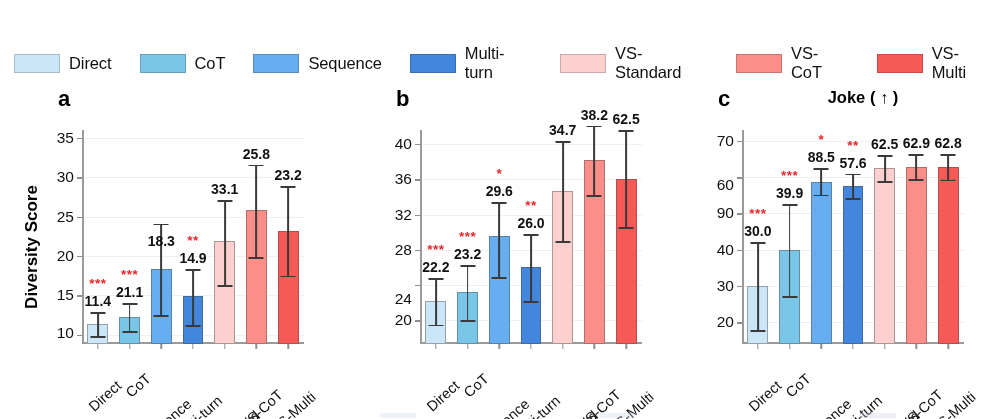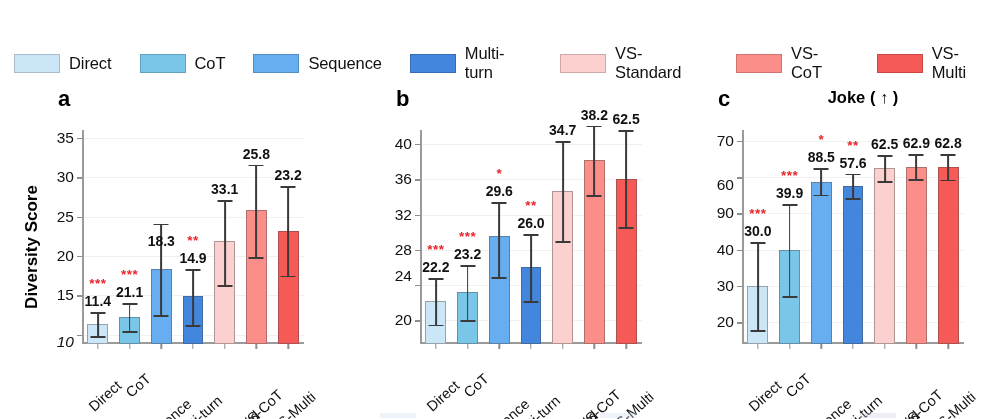--- a/index.html
+++ b/index.html
@@ -146,21 +146,21 @@
       <span class="legend-label">VS-Multi</span>
     </div>
   </div>
 
 <div id="panels">
   <div class="panel" id="panel-a">
       <div class="panel-letter">a</div>
       <div class="plot">
         <div class="gridline" style="top: 204.559px;"></div>
         <div class="ytick-mark" style="top: 204.559px;"></div>
-        <div class="ytick-label" style="top: 212px; font-style: italic;">10</div>
+        <div class="ytick-label" style="top: 203px;">10</div>
         <div class="gridline" style="top: 165.221px;"></div>
         <div class="ytick-mark" style="top: 165.221px;"></div>
         <div class="ytick-label" style="top: 165.221px;">15</div>
         <div class="gridline" style="top: 125.882px;"></div>
         <div class="ytick-mark" style="top: 125.882px;"></div>
         <div class="ytick-label" style="top: 125.882px;">20</div>
         <div class="gridline" style="top: 86.5441px;"></div>
         <div class="ytick-mark" style="top: 86.5441px;"></div>
         <div class="ytick-label" style="top: 86.5441px;">25</div>
         <div class="gridline" style="top: 47.2059px;"></div>
@@ -227,21 +227,21 @@
       </div>
     </div>
   <div class="panel" id="panel-b">
       <div class="panel-letter">b</div>
       <div class="plot">
         <div class="gridline" style="top: 190.222px;"></div>
         <div class="ytick-mark" style="top: 190.222px;"></div>
         <div class="ytick-label" style="top: 190.222px;">20</div>
         <div class="gridline" style="top: 154.996px;"></div>
         <div class="ytick-mark" style="top: 154.996px;"></div>
-        <div class="ytick-label" style="top: 146px;">24</div>
+        <div class="ytick-label" style="top: 169px;">24</div>
         <div class="gridline" style="top: 119.77px;"></div>
         <div class="ytick-mark" style="top: 119.77px;"></div>
         <div class="ytick-label" style="top: 119.77px;">28</div>
         <div class="gridline" style="top: 84.5432px;"></div>
         <div class="ytick-mark" style="top: 84.5432px;"></div>
         <div class="ytick-label" style="top: 84.5432px;">32</div>
         <div class="gridline" style="top: 49.3169px;"></div>
         <div class="ytick-mark" style="top: 49.3169px;"></div>
         <div class="ytick-label" style="top: 49.3169px;">36</div>
         <div class="gridline" style="top: 14.0905px;"></div>

